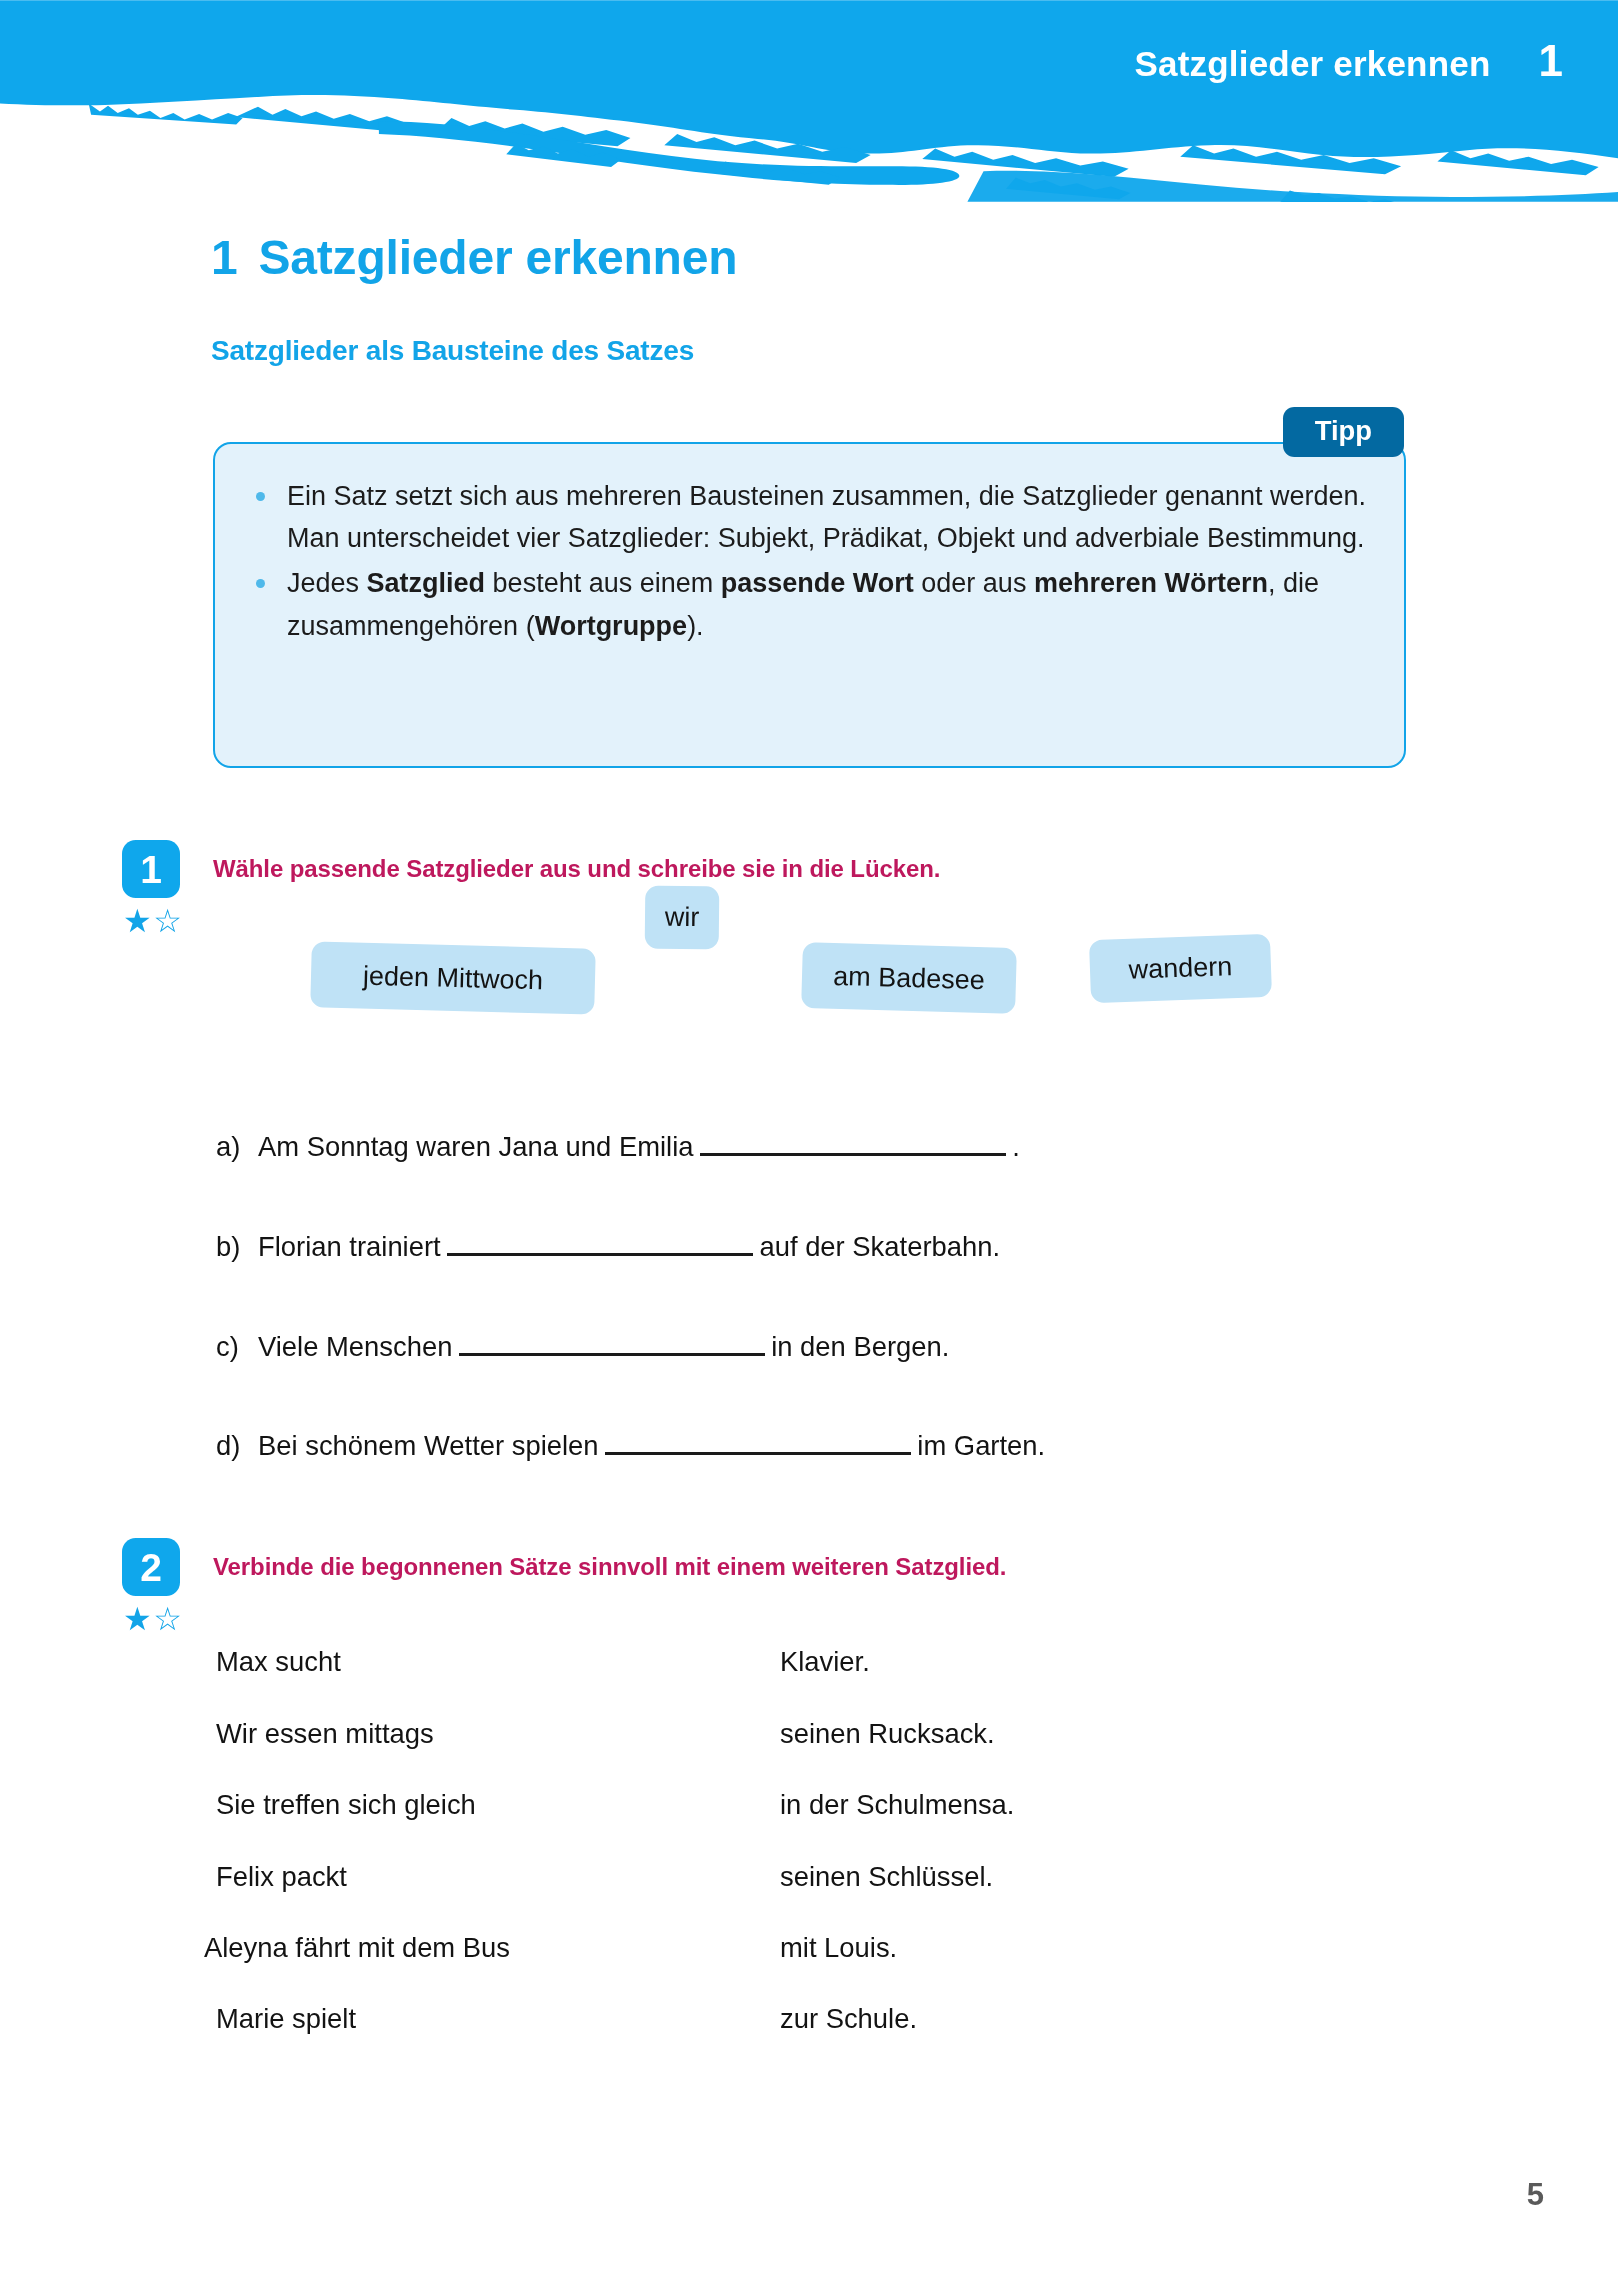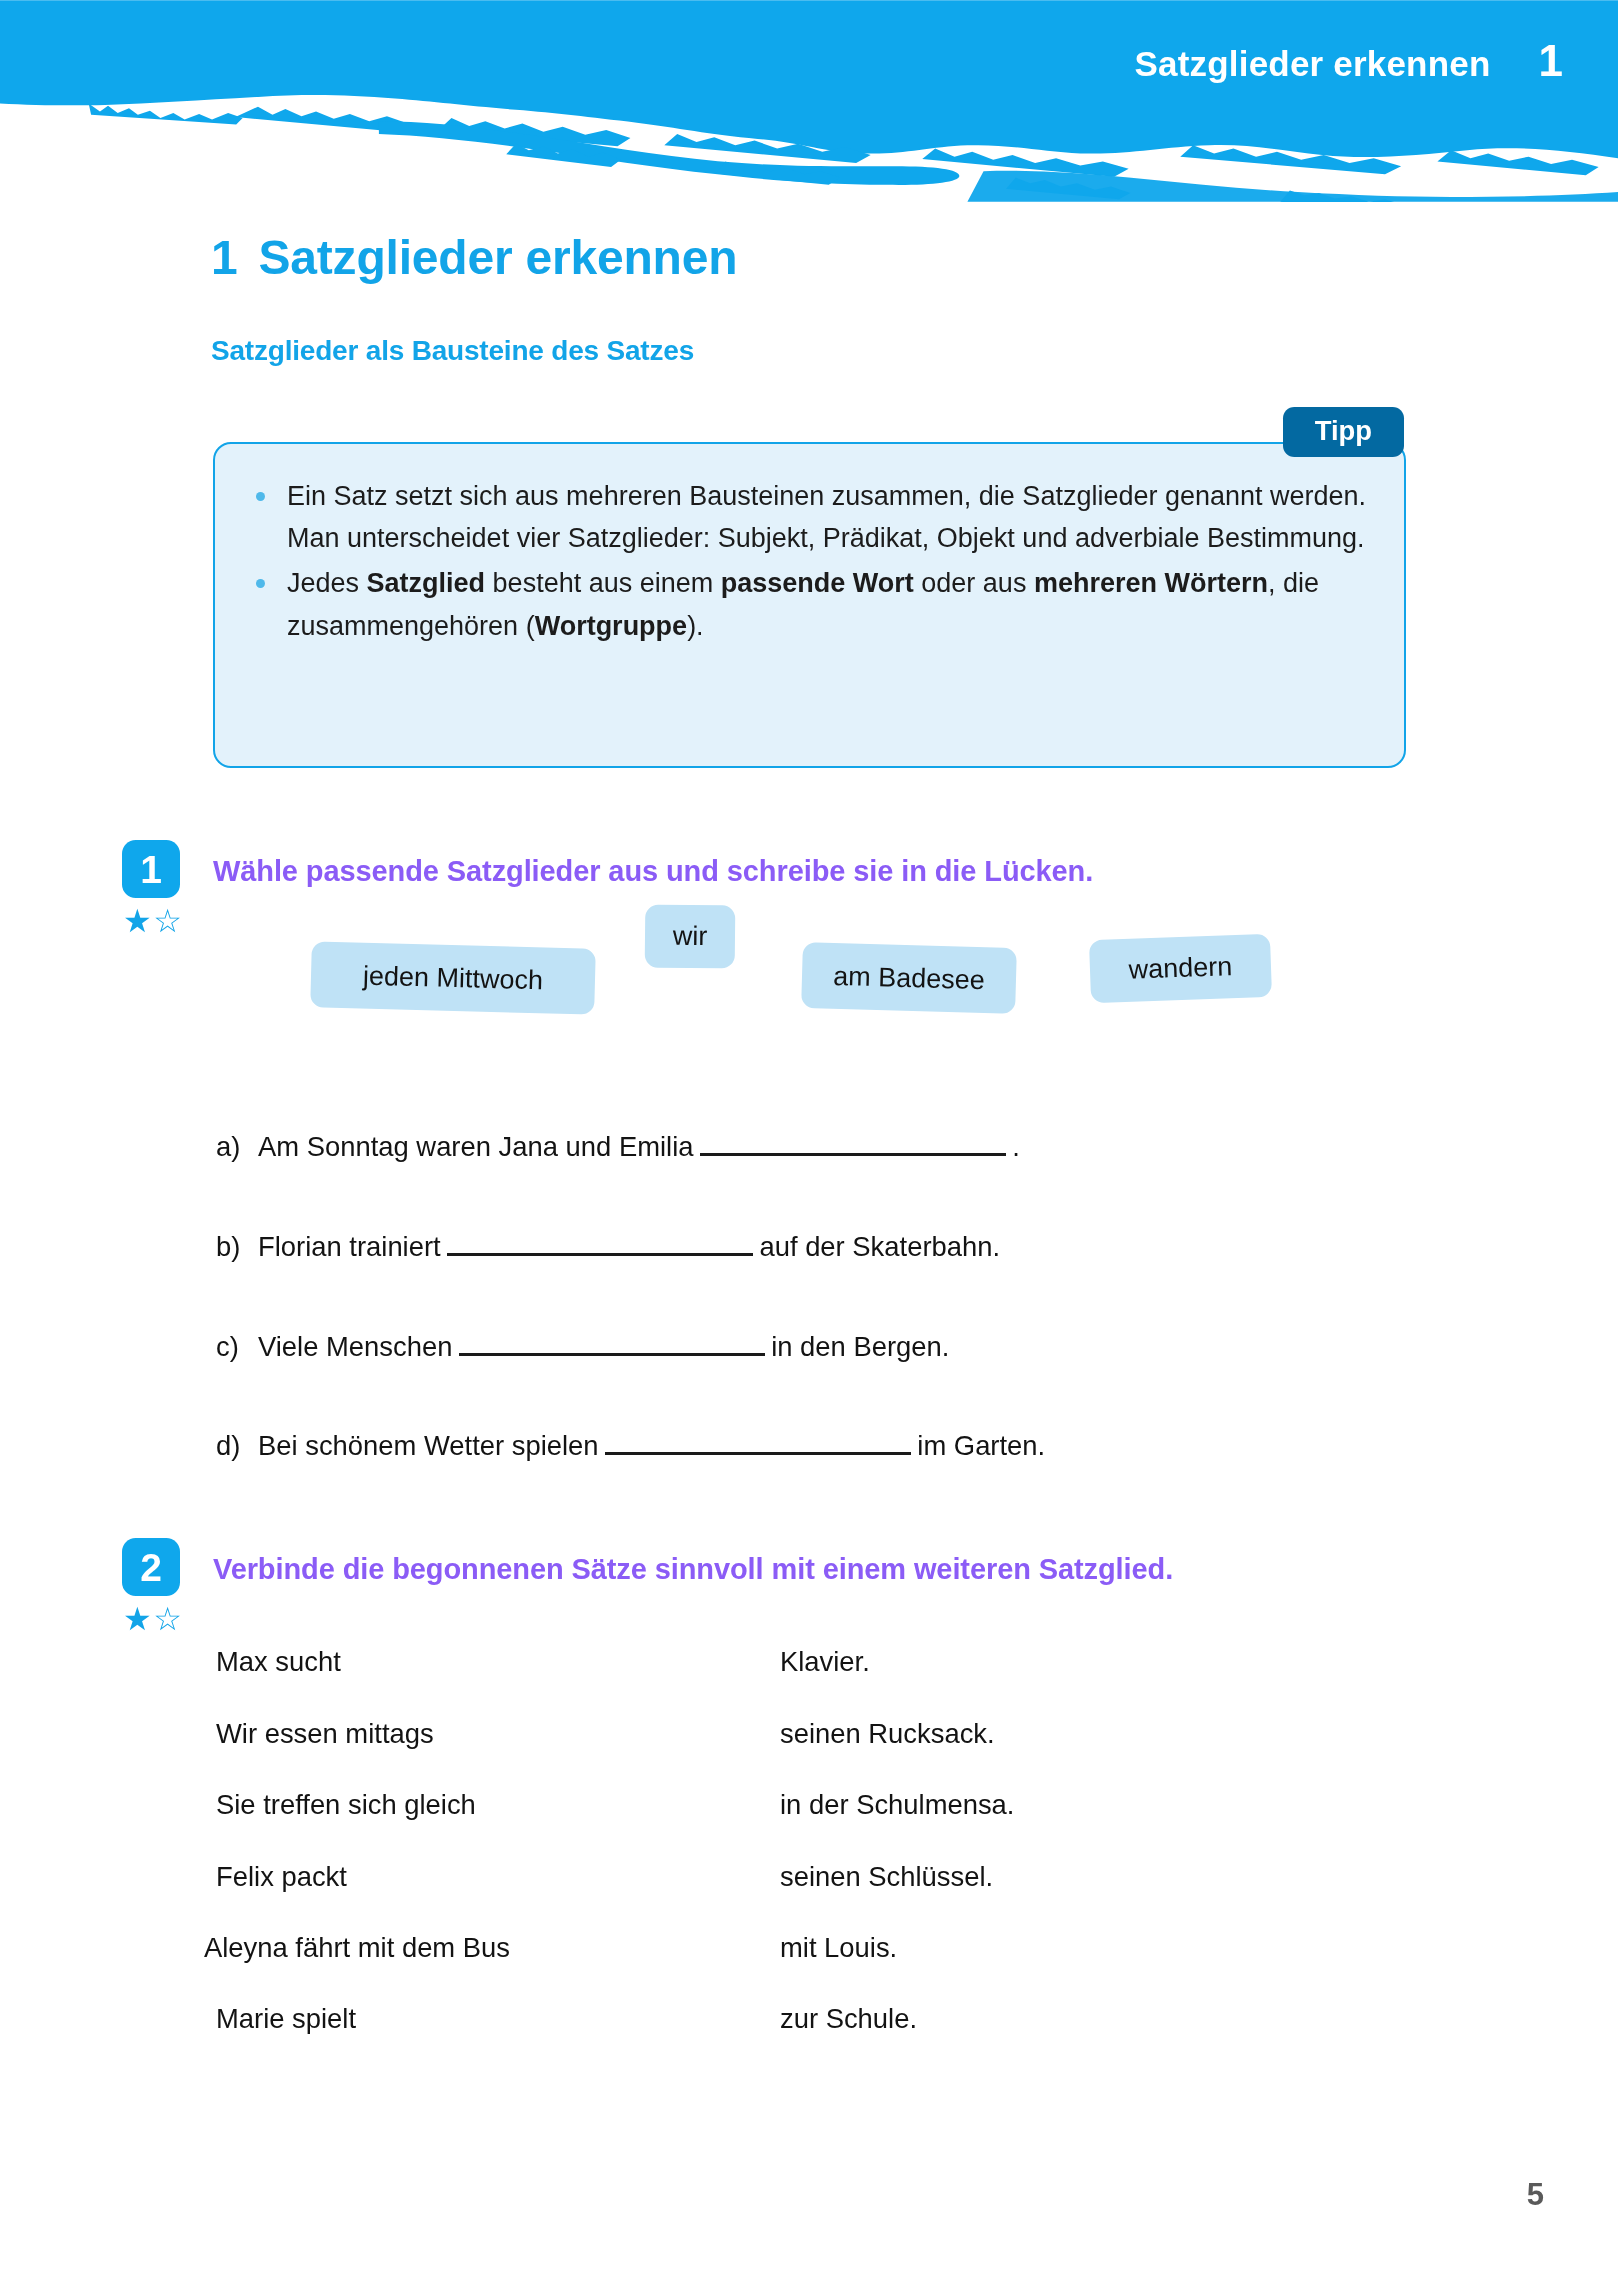--- a/index.html
+++ b/index.html
@@ -143,22 +143,22 @@
   .ex-stars {
     position: absolute;
     display: flex;
     gap: 1.6px;
     line-height: 1;
     font-size: 32px;
     color: #12A4E8;
   }
   .ex-heading {
     position: absolute;
-    color: #8b5cf6;
-    font-size: 29px;
+    color: #be185d;
+    font-size: 24px;
     font-weight: bold;
     white-space: nowrap;
     letter-spacing: -0.1px;
   }
 
   
   .chip {
     position: absolute;
     background: #BFE2F6;
     border-radius: 13px;
@@ -268,21 +268,21 @@
 </div>
 
 <div class="ex-badge" style="left:122px; top:840px;">1</div>
 <div class="ex-stars" style="left:123px; top:905px;">
   <span>★</span>
   <span>☆</span>
 </div>
 <div class="ex-heading" style="left:213px; top:855px;">Wähle passende Satzglieder aus und schreibe sie in die Lücken.</div>
 
 <div class="chip" style="left:311px; top:945px; width:284px; height:66px; transform:rotate(1.5deg);">jeden Mittwoch</div>
-<div class="chip" style="left:645px; top:905px; width:90px; height:63px; transform:rotate(0.6deg);">wir</div>
+<div class="chip" style="left:645px; top:886px; width:74px; height:63px; transform:rotate(0.6deg);">wir</div>
 <div class="chip" style="left:802px; top:945px; width:214px; height:66px; transform:rotate(1.6deg);">am Badesee</div>
 <div class="chip" style="left:1090px; top:937px; width:181px; height:63px; transform:rotate(-2deg);">wandern</div>
 
 <div class="gap-line" style="top:1122px;">
   <span class="marker">a)</span>
   <span>Am Sonntag waren Jana und Emilia</span>
   <span class="blank" style="width:306px;"></span>
   <span>.</span>
 </div>
 

